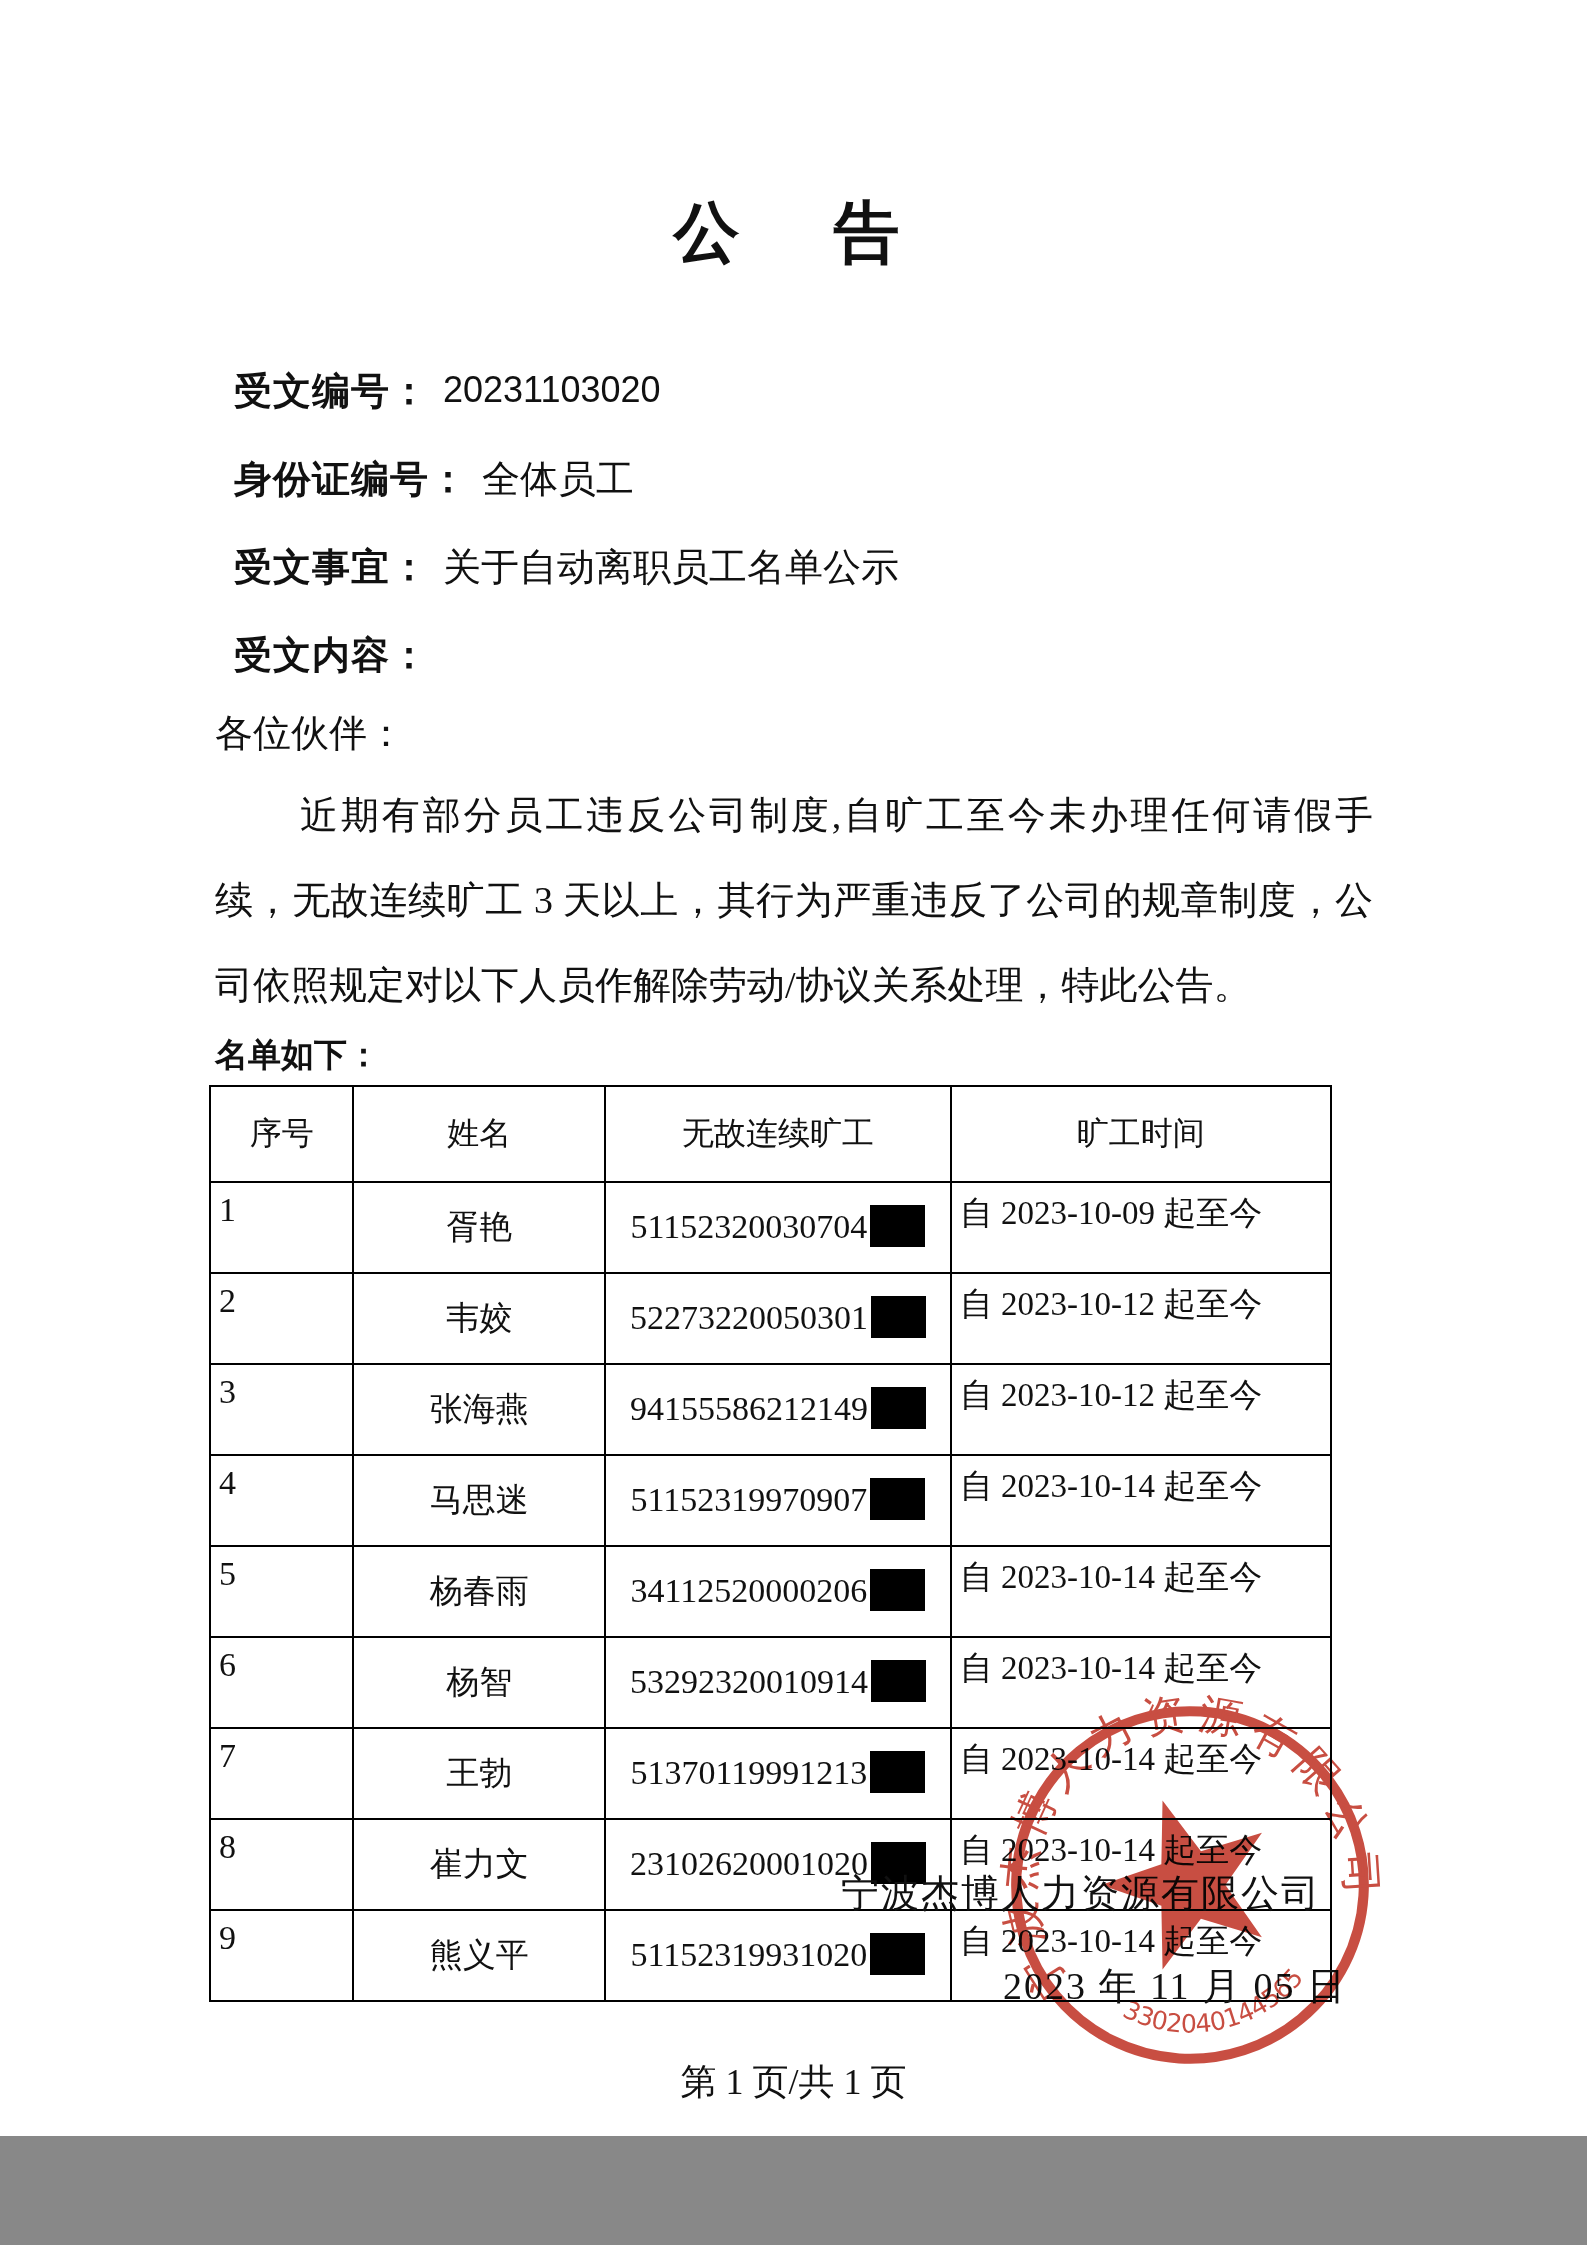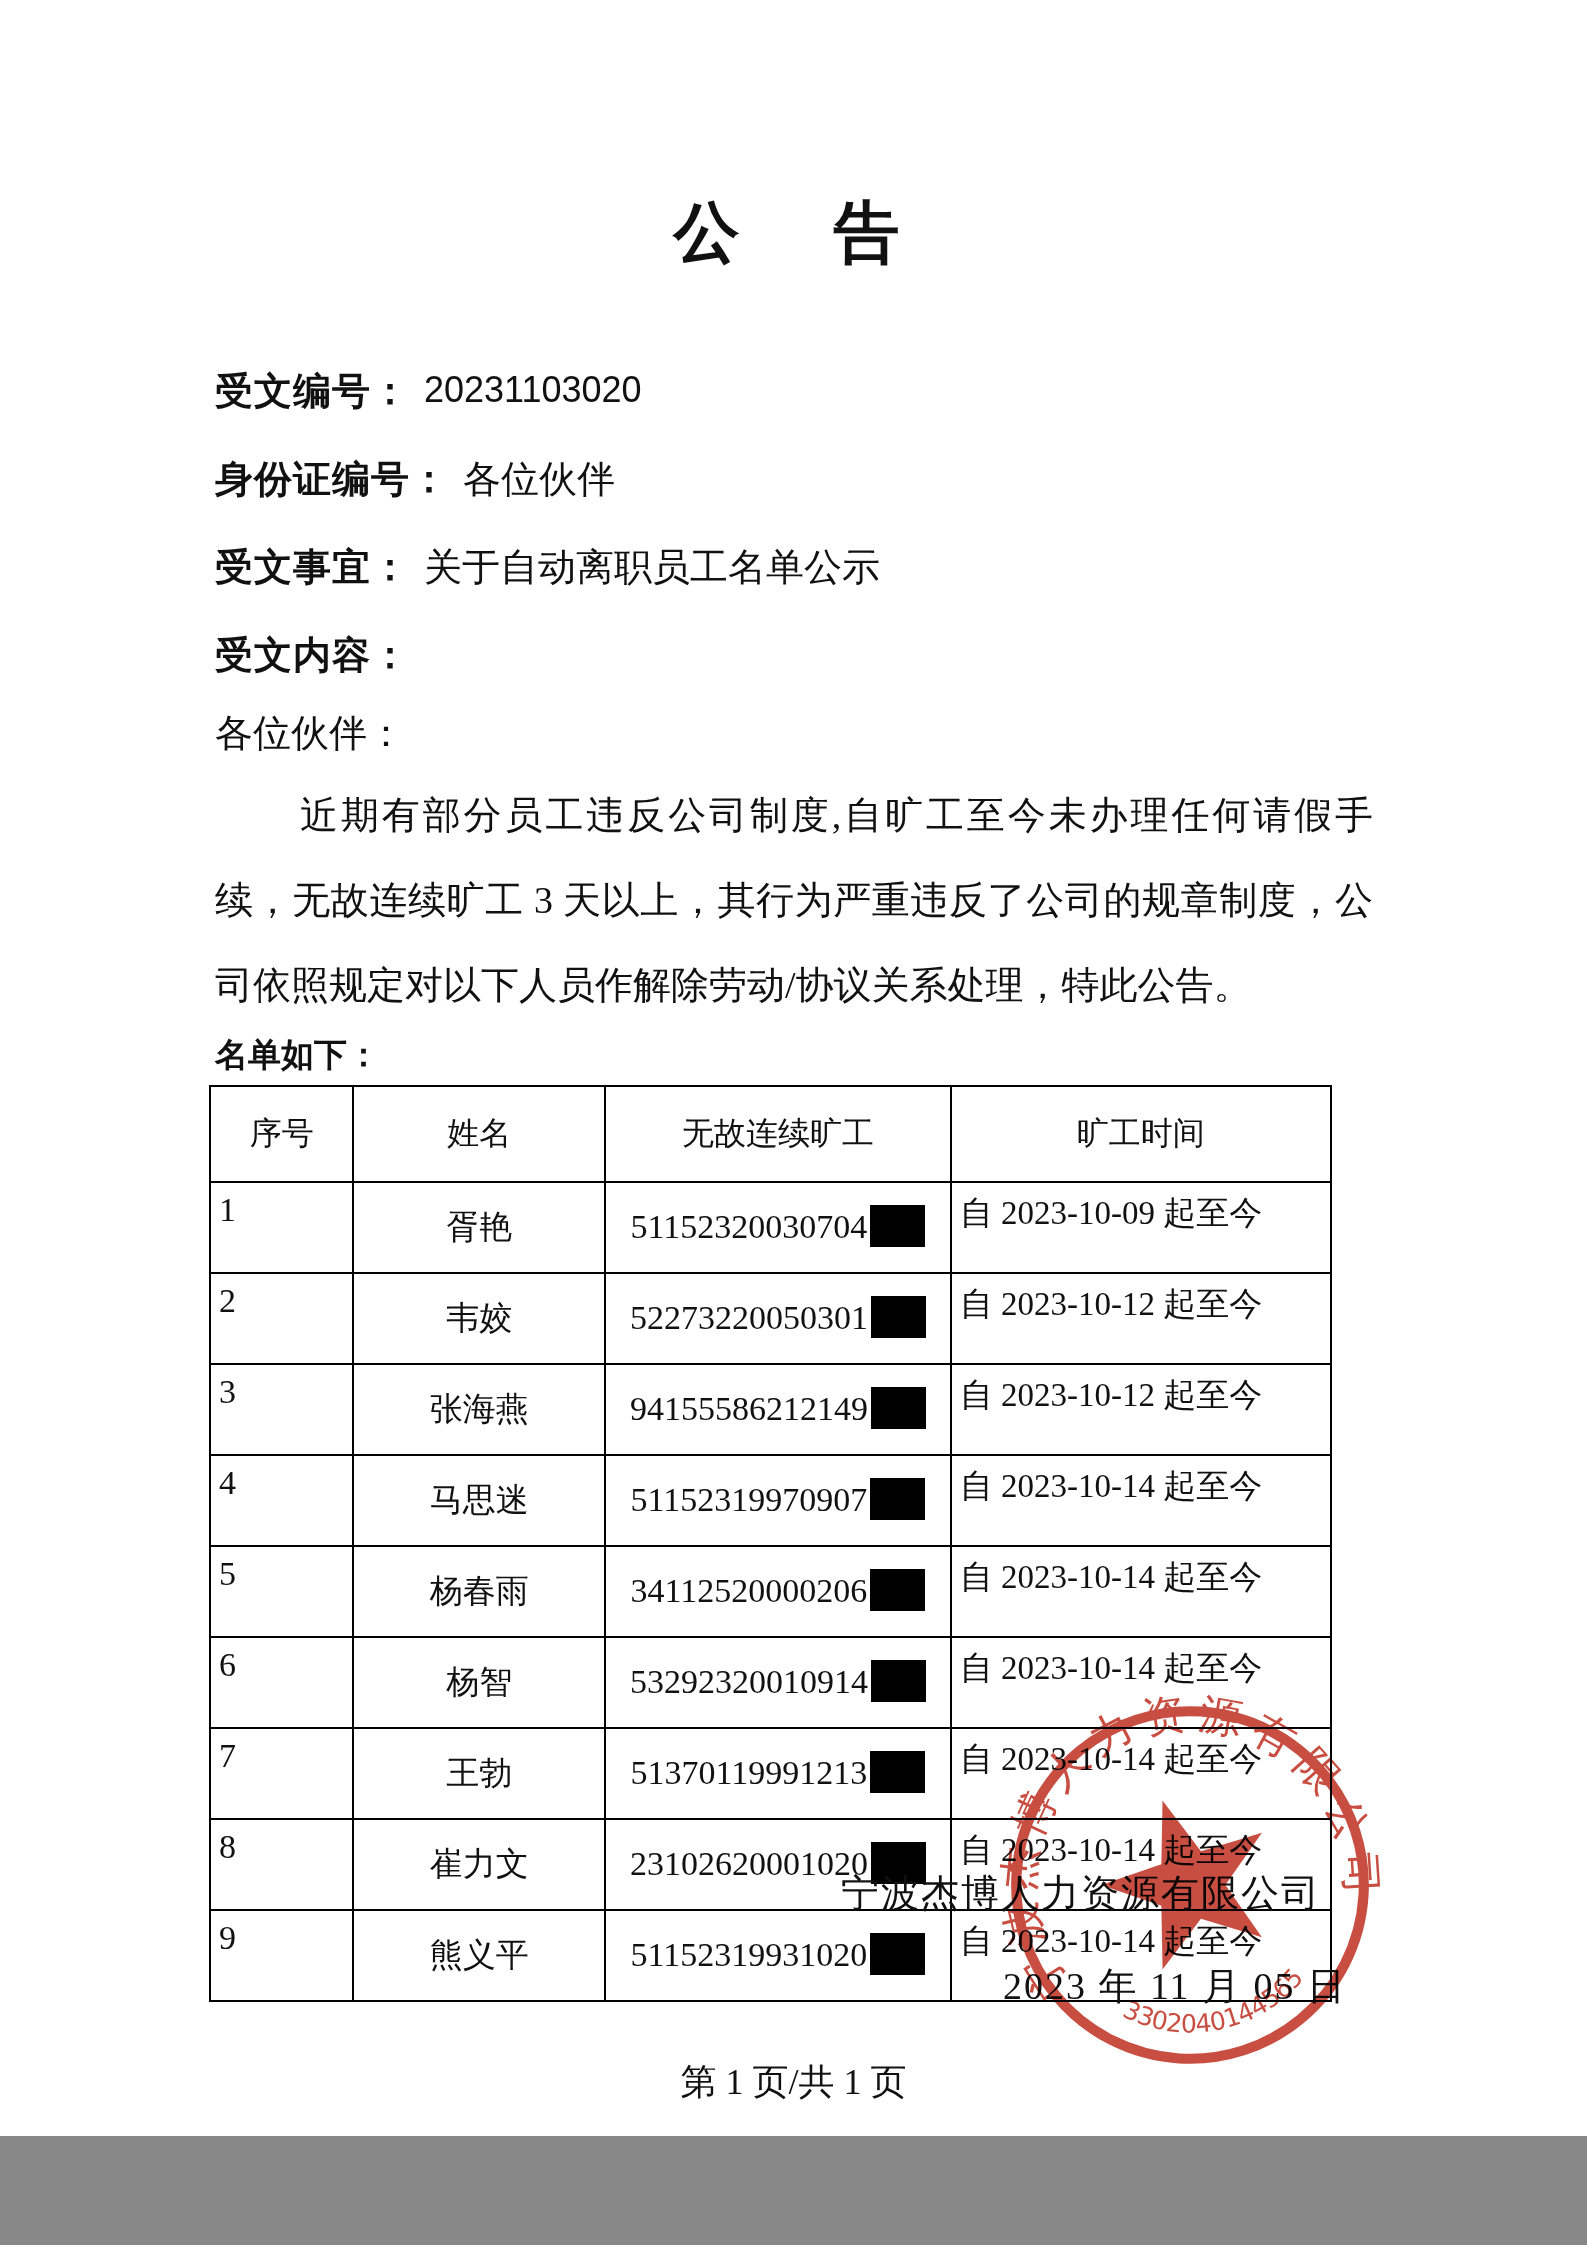--- a/index.html
+++ b/index.html
@@ -14,21 +14,21 @@
     overflow:hidden;
   }
   
   .doc-title{
     position:absolute;top:188px;left:0;width:100%;
     text-align:center;
     font-size:66px;font-weight:bold;letter-spacing:14px;
   }
   
   .field-list{position:absolute;top:366px;left:215px;width:1160px;}
-  .field-row{height:88px;font-size:38px;display:flex;align-items:flex-start;}
+  .field-row{height:88px;font-size:38px;display:flex;align-items:flex-start;margin-left:19px;}
   .field-label{font-weight:bold;letter-spacing:1px;}
   .field-value{margin-left:14px;}
   .field-0 .field-value{font-family:"Liberation Sans","DejaVu Sans",sans-serif;font-size:36px;margin-top:3px;}
   
   .salutation{position:absolute;top:708px;left:215px;font-size:38px;}
   .body-block{position:absolute;top:790px;left:215px;width:1158px;}
   .body-line{height:85px;font-size:38px;white-space:nowrap;}
   .body-line.just{white-space:normal;text-align:justify;text-align-last:justify;}
   .body-line.indent{padding-left:85px;}
   .list-label{position:absolute;top:1033px;left:215px;font-size:33px;font-weight:bold;}
@@ -71,21 +71,21 @@
 
   <div class="doc-title">公　告</div>
 
   <div class="field-list">
       <div class="field-row field-0">
         <span class="field-label">受文编号：</span>
         <span class="field-value">20231103020</span>
       </div>
       <div class="field-row field-1">
         <span class="field-label">身份证编号：</span>
-        <span class="field-value">各位伙伴</span>
+        <span class="field-value">全体员工</span>
       </div>
       <div class="field-row field-2">
         <span class="field-label">受文事宜：</span>
         <span class="field-value">关于自动离职员工名单公示</span>
       </div>
       <div class="field-row field-3">
         <span class="field-label">受文内容：</span>
         <span class="field-value"></span>
       </div>
     </div>

